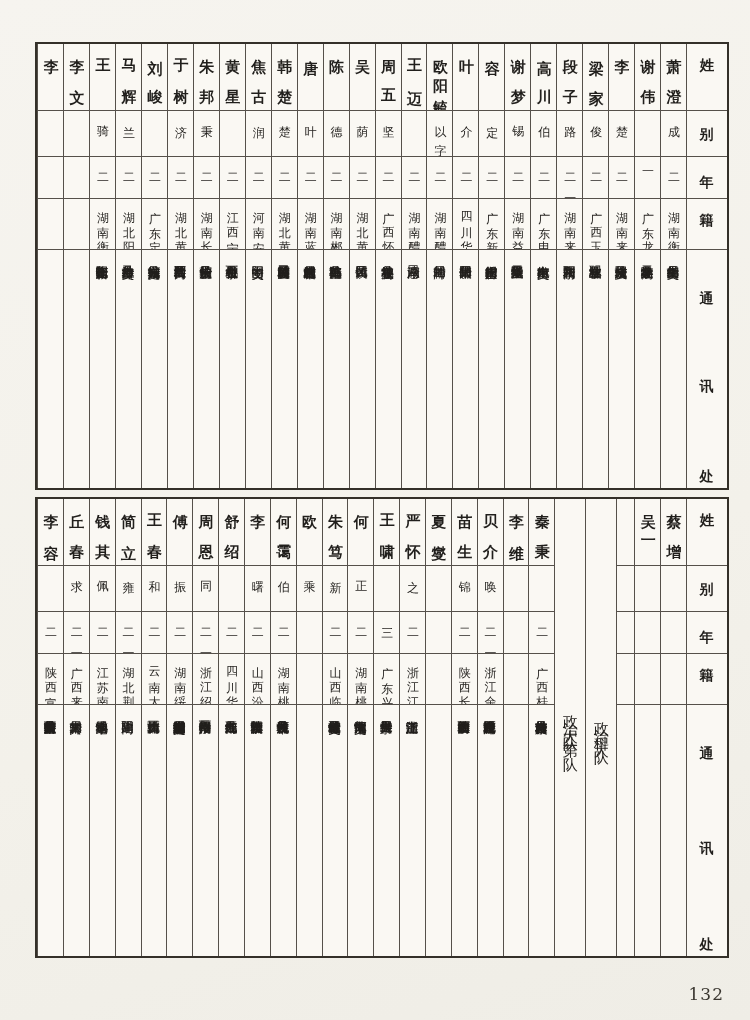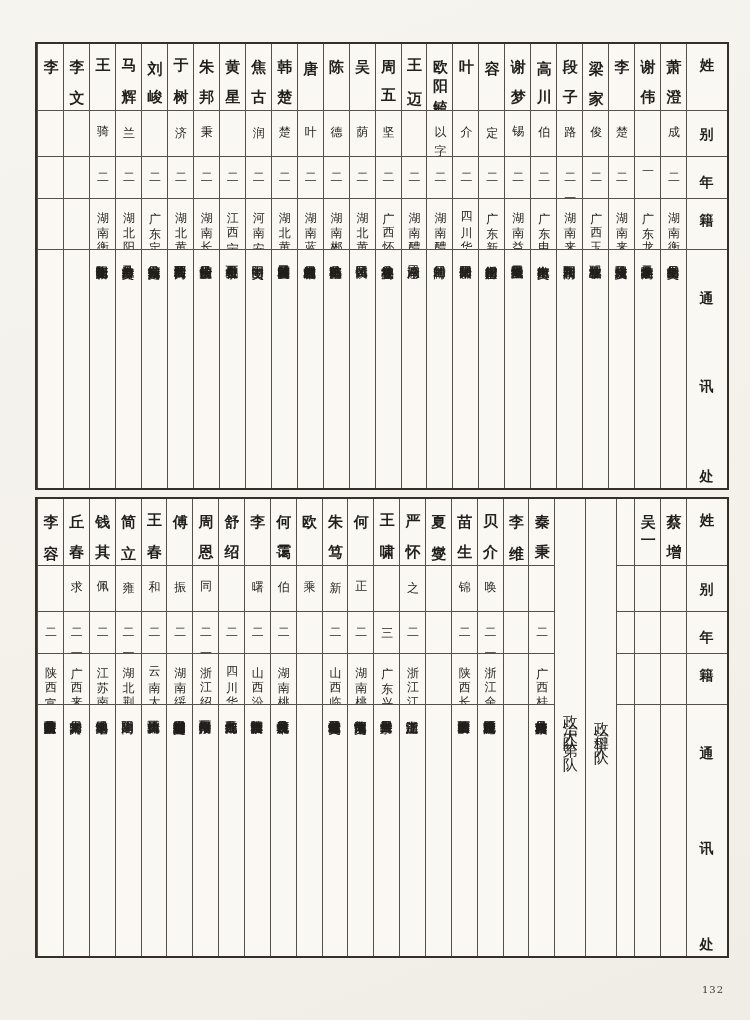--- a/index.html
+++ b/index.html
@@ -48,21 +48,21 @@
   .header-col .cell.name { font-size:14.5px; }
   .header-col .cell.addr { text-align:center; text-align-last:justify; padding:28px 13px 30px 0; font-size:14px; }
   .section-cell {
     flex:1; writing-mode:vertical-rl; text-orientation:upright;
     font-size:15px; line-height:1; letter-spacing:7px;
     text-align:center; text-align-last:center;
     padding-right:8px; overflow:hidden;
   }
   .page-number {
     position:absolute; right:26px; top:984px;
-    font-family:"DejaVu Serif", serif; font-size:10px; color:#3a362f;
+    font-family:"DejaVu Serif", serif; font-size:17px; color:#3a362f;
     letter-spacing:1px;
   }
 </style>
 </head>
 <body>
 
 <div class="rtable" id="table-top">
   <div class="col header-col">
     <div class="cell name">姓名</div>
     <div class="cell zi">别字</div>

